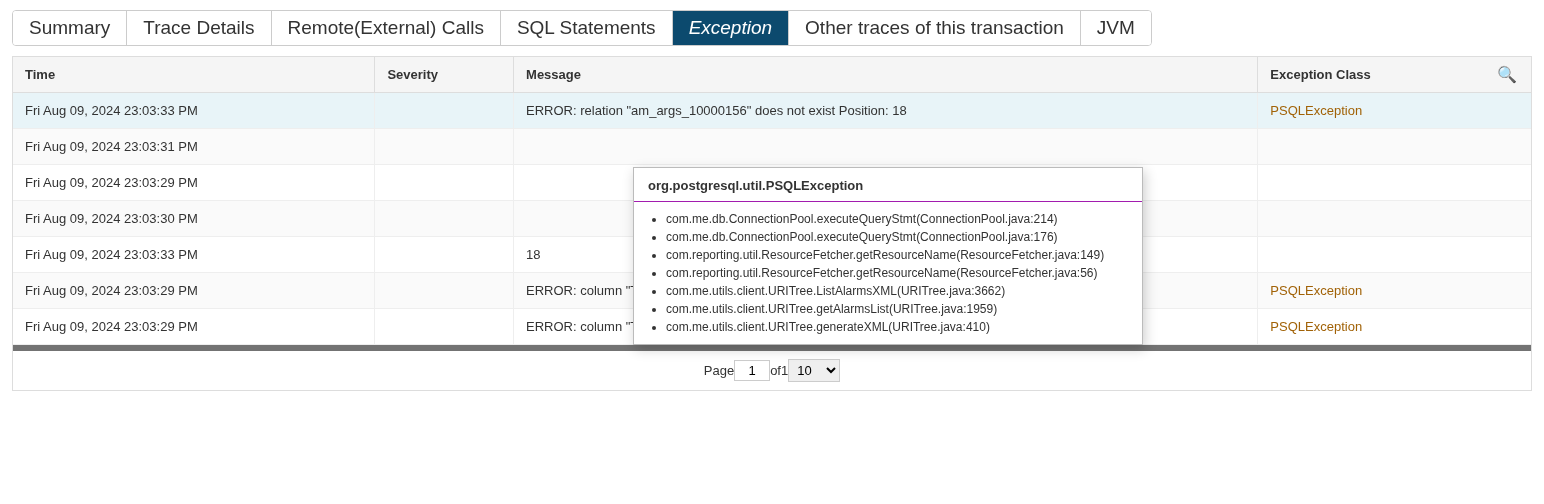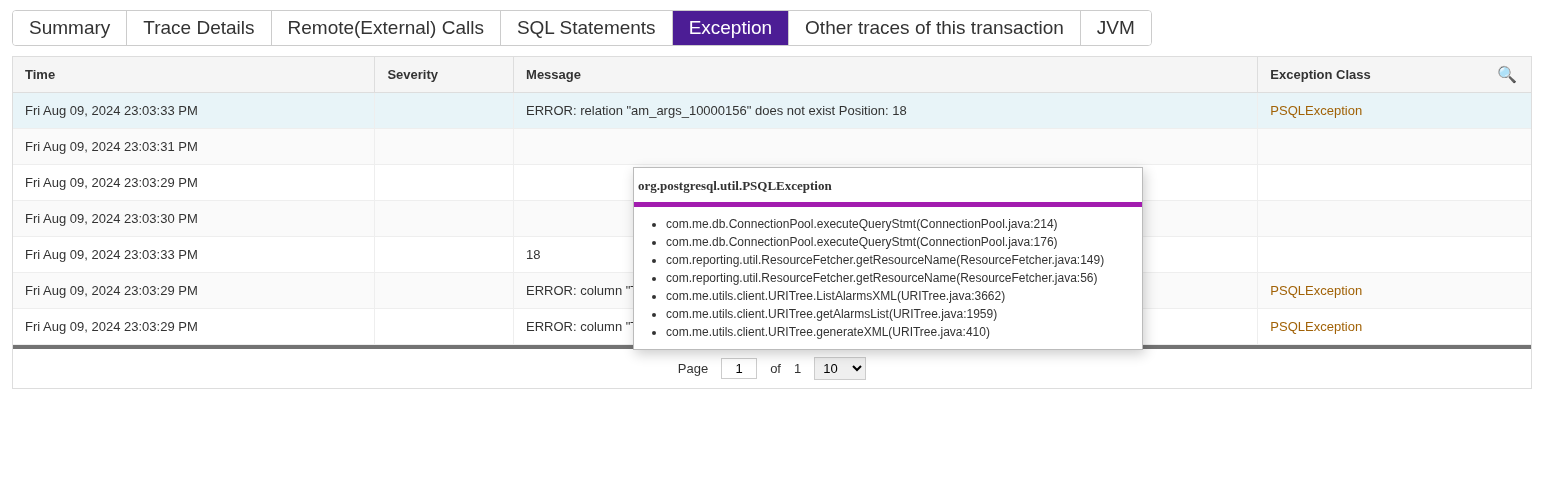--- a/index.html
+++ b/index.html
@@ -18,22 +18,23 @@
     .tab {
       padding: 6px 16px;
       cursor: pointer;
       border-right: 1px solid #ccc;
       background: #fff;
       white-space: nowrap;
       font-size: 19px;
     }
     .tab:last-child { border-right: none; }
     .tab.active {
-      background: #4c1d95;
+      background: #0c4a6e;
       color: #fff;
+      font-style: italic;
     }
 
     
     .table-wrapper {
       margin: 0 12px;
       border: 1px solid #ddd;
       position: relative;
     }
     table {
       width: 100%;
@@ -91,24 +92,23 @@
       left: 620px;
       width: 510px;
       background: #fff;
       border: 1px solid #bbb;
       box-shadow: 2px 4px 12px rgba(0,0,0,0.2);
       z-index: 100;
       font-size: 13px;
     }
     .popup-title {
       font-weight: bold;
-      padding: 10px 4px 8px;
-      border-bottom: 5px solid #a21caf;
-      background: #fff;
-      font-family: Liberation Serif, serif;
+      padding: 10px 14px 8px;
+      border-bottom: 1px solid #a21caf;
+      background: #fff;
     }
     .popup-body {
       padding: 8px 14px;
       max-height: 180px;
       overflow-y: auto;
     }
     .popup-body ul {
       list-style: disc;
       padding-left: 18px;
     }
@@ -121,23 +121,23 @@
     .popup-body::-webkit-scrollbar { width: 8px; }
     .popup-body::-webkit-scrollbar-track { background: #f0f0f0; }
     .popup-body::-webkit-scrollbar-thumb { background: #bbb; border-radius: 4px; }
 
     
     .pagination {
       display: flex;
       align-items: center;
       justify-content: center;
       padding: 8px;
-      gap: 13px;
-      font-size: 13px;
-      border-top: 4px solid #737373;
+      gap: 0;
+      font-size: 13px;
+      border-top: 6px solid #737373;
     }
     .pagination input {
       width: 36px;
       text-align: center;
       border: 1px solid #ccc;
       padding: 2px 4px;
       font-size: 13px;
     }
     .pagination select {
       border: 1px solid #ccc;

